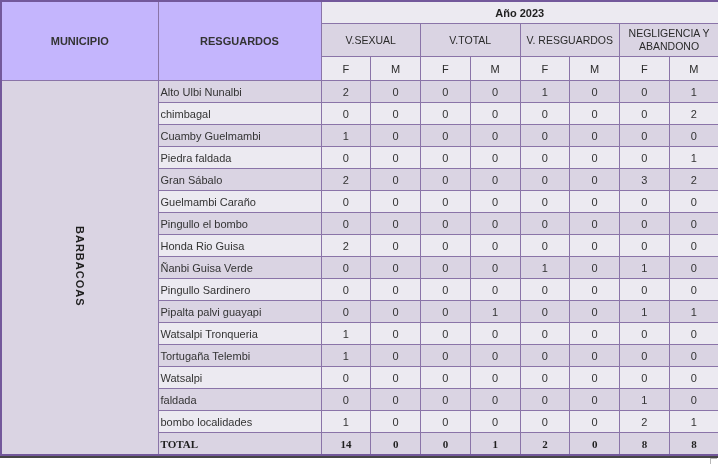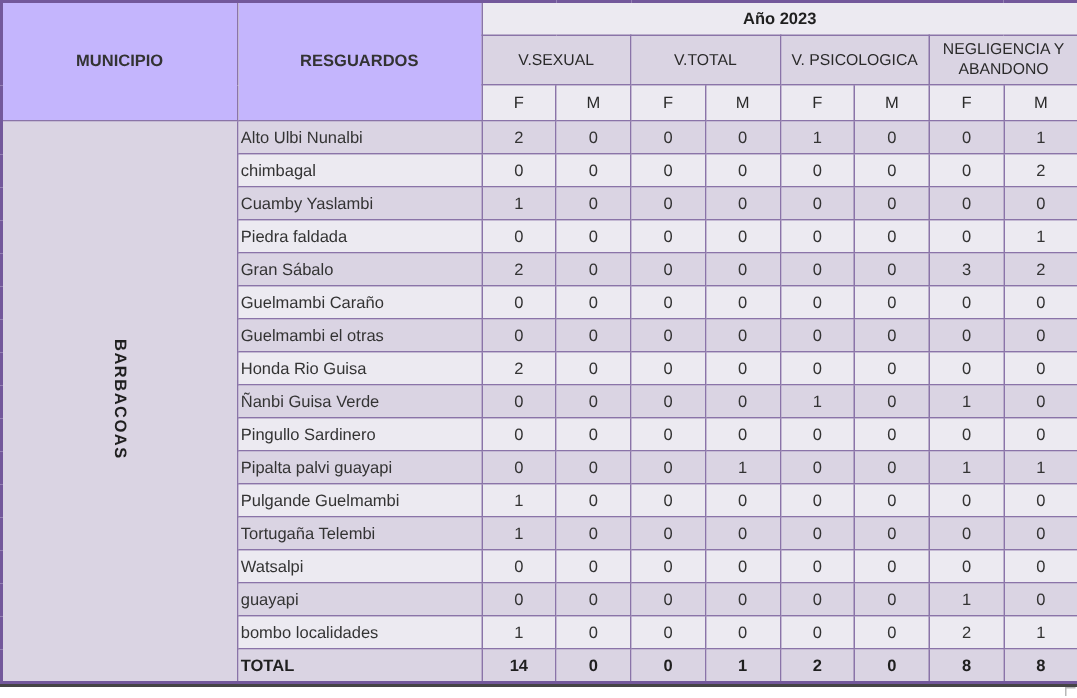--- a/index.html
+++ b/index.html
@@ -71,20 +71,21 @@
     padding-left: 6px;
     color: #3a3a3a;
     margin-left: 14px;
   }
   td.val { text-align: center; }
   tr.total-row td {
     background: #DAD4E3;
     font-weight: bold;
     color: #1f1f1f;
     height: 21px;
+    font-family: Liberation Serif, serif;
   }
   tr.total-row td.resg { color: #1f1f1f; }
   
   th.municipio-cell {
     background: #DAD4E3;
     text-align: center;
     vertical-align: middle;
   }
   .muni-v {
     display: inline-block;
@@ -129,21 +130,21 @@
     </colgroup>
     <tbody>
       <tr class="year-row">
         <th class="head-cell" rowspan="3">MUNICIPIO</th>
         <th class="head-cell" rowspan="3">RESGUARDOS</th>
         <td colspan="8">Año 2023</td>
       </tr>
       <tr class="cat-row">
         <td colspan="2">V.SEXUAL</td>
         <td colspan="2">V.TOTAL</td>
-        <td colspan="2">V. PSICOLOGICA</td>
+        <td colspan="2">V. RESGUARDOS</td>
         <td colspan="2">NEGLIGENCIA Y ABANDONO</td>
       </tr>
       <tr class="fm-row">
         <td>F</td>
         <td>M</td>
         <td>F</td>
         <td>M</td>
         <td>F</td>
         <td>M</td>
         <td>F</td>
@@ -167,21 +168,21 @@
           <td class="val">0</td>
           <td class="val">0</td>
           <td class="val">0</td>
           <td class="val">0</td>
           <td class="val">0</td>
           <td class="val">0</td>
           <td class="val">0</td>
           <td class="val">2</td>
         </tr>
         <tr class="data-row band-dark">
-          <td class="resg">Cuamby Yaslambi</td>
+          <td class="resg">Cuamby Guelmambi</td>
           <td class="val">1</td>
           <td class="val">0</td>
           <td class="val">0</td>
           <td class="val">0</td>
           <td class="val">0</td>
           <td class="val">0</td>
           <td class="val">0</td>
           <td class="val">0</td>
         </tr>
         <tr class="data-row band-light">
@@ -211,21 +212,21 @@
           <td class="val">0</td>
           <td class="val">0</td>
           <td class="val">0</td>
           <td class="val">0</td>
           <td class="val">0</td>
           <td class="val">0</td>
           <td class="val">0</td>
           <td class="val">0</td>
         </tr>
         <tr class="data-row band-dark">
-          <td class="resg">Guelmambi el otras</td>
+          <td class="resg">Pingullo el bombo</td>
           <td class="val">0</td>
           <td class="val">0</td>
           <td class="val">0</td>
           <td class="val">0</td>
           <td class="val">0</td>
           <td class="val">0</td>
           <td class="val">0</td>
           <td class="val">0</td>
         </tr>
         <tr class="data-row band-light">
@@ -266,21 +267,21 @@
           <td class="val">0</td>
           <td class="val">0</td>
           <td class="val">0</td>
           <td class="val">1</td>
           <td class="val">0</td>
           <td class="val">0</td>
           <td class="val">1</td>
           <td class="val">1</td>
         </tr>
         <tr class="data-row band-light">
-          <td class="resg">Pulgande Guelmambi</td>
+          <td class="resg">Watsalpi Tronqueria</td>
           <td class="val">1</td>
           <td class="val">0</td>
           <td class="val">0</td>
           <td class="val">0</td>
           <td class="val">0</td>
           <td class="val">0</td>
           <td class="val">0</td>
           <td class="val">0</td>
         </tr>
         <tr class="data-row band-dark">
@@ -299,21 +300,21 @@
           <td class="val">0</td>
           <td class="val">0</td>
           <td class="val">0</td>
           <td class="val">0</td>
           <td class="val">0</td>
           <td class="val">0</td>
           <td class="val">0</td>
           <td class="val">0</td>
         </tr>
         <tr class="data-row band-dark">
-          <td class="resg">guayapi</td>
+          <td class="resg">faldada</td>
           <td class="val">0</td>
           <td class="val">0</td>
           <td class="val">0</td>
           <td class="val">0</td>
           <td class="val">0</td>
           <td class="val">0</td>
           <td class="val">1</td>
           <td class="val">0</td>
         </tr>
         <tr class="data-row band-light">

